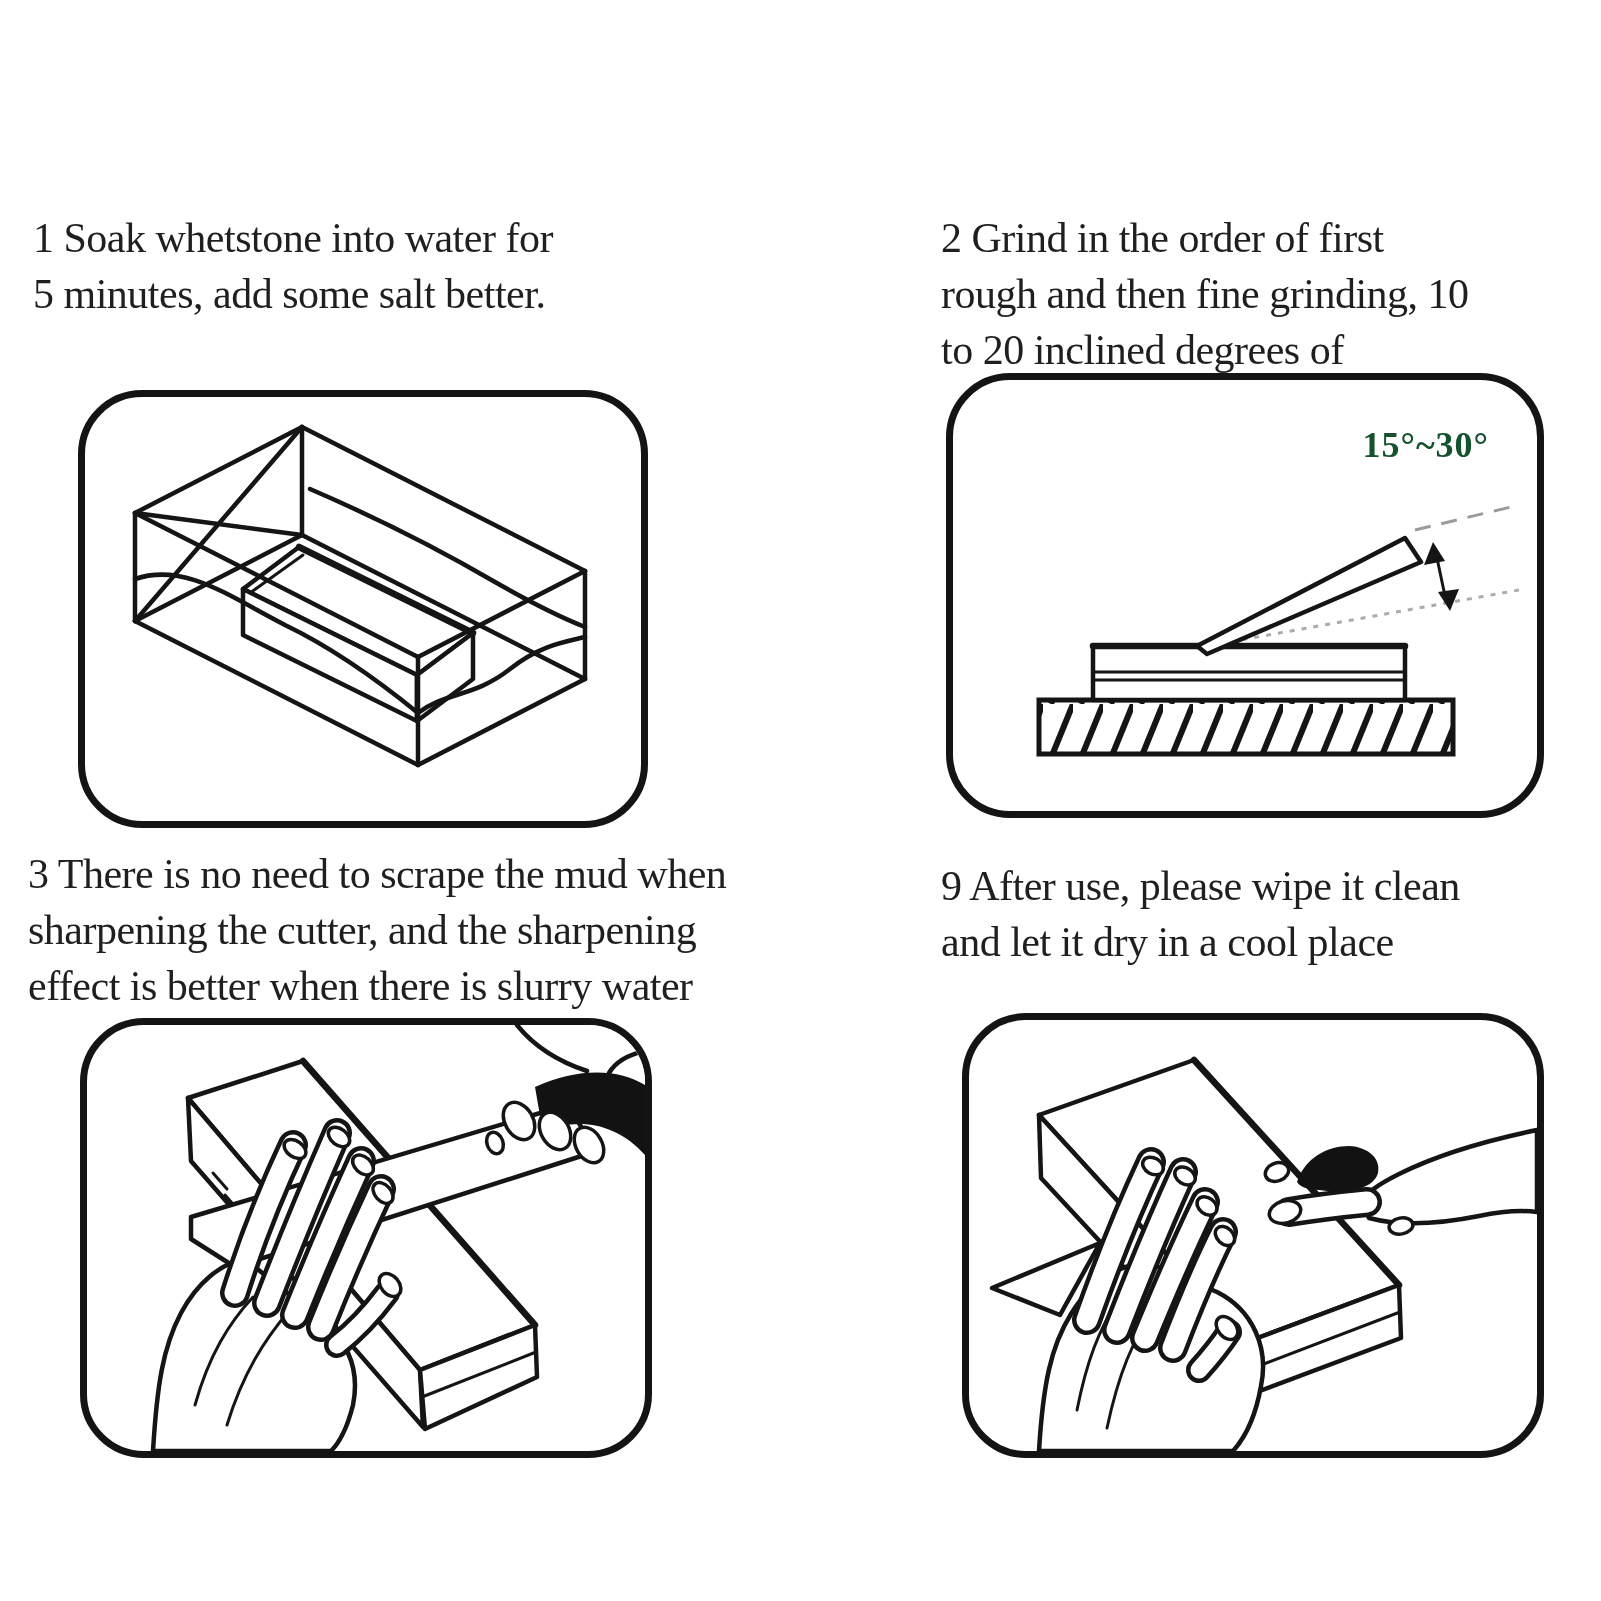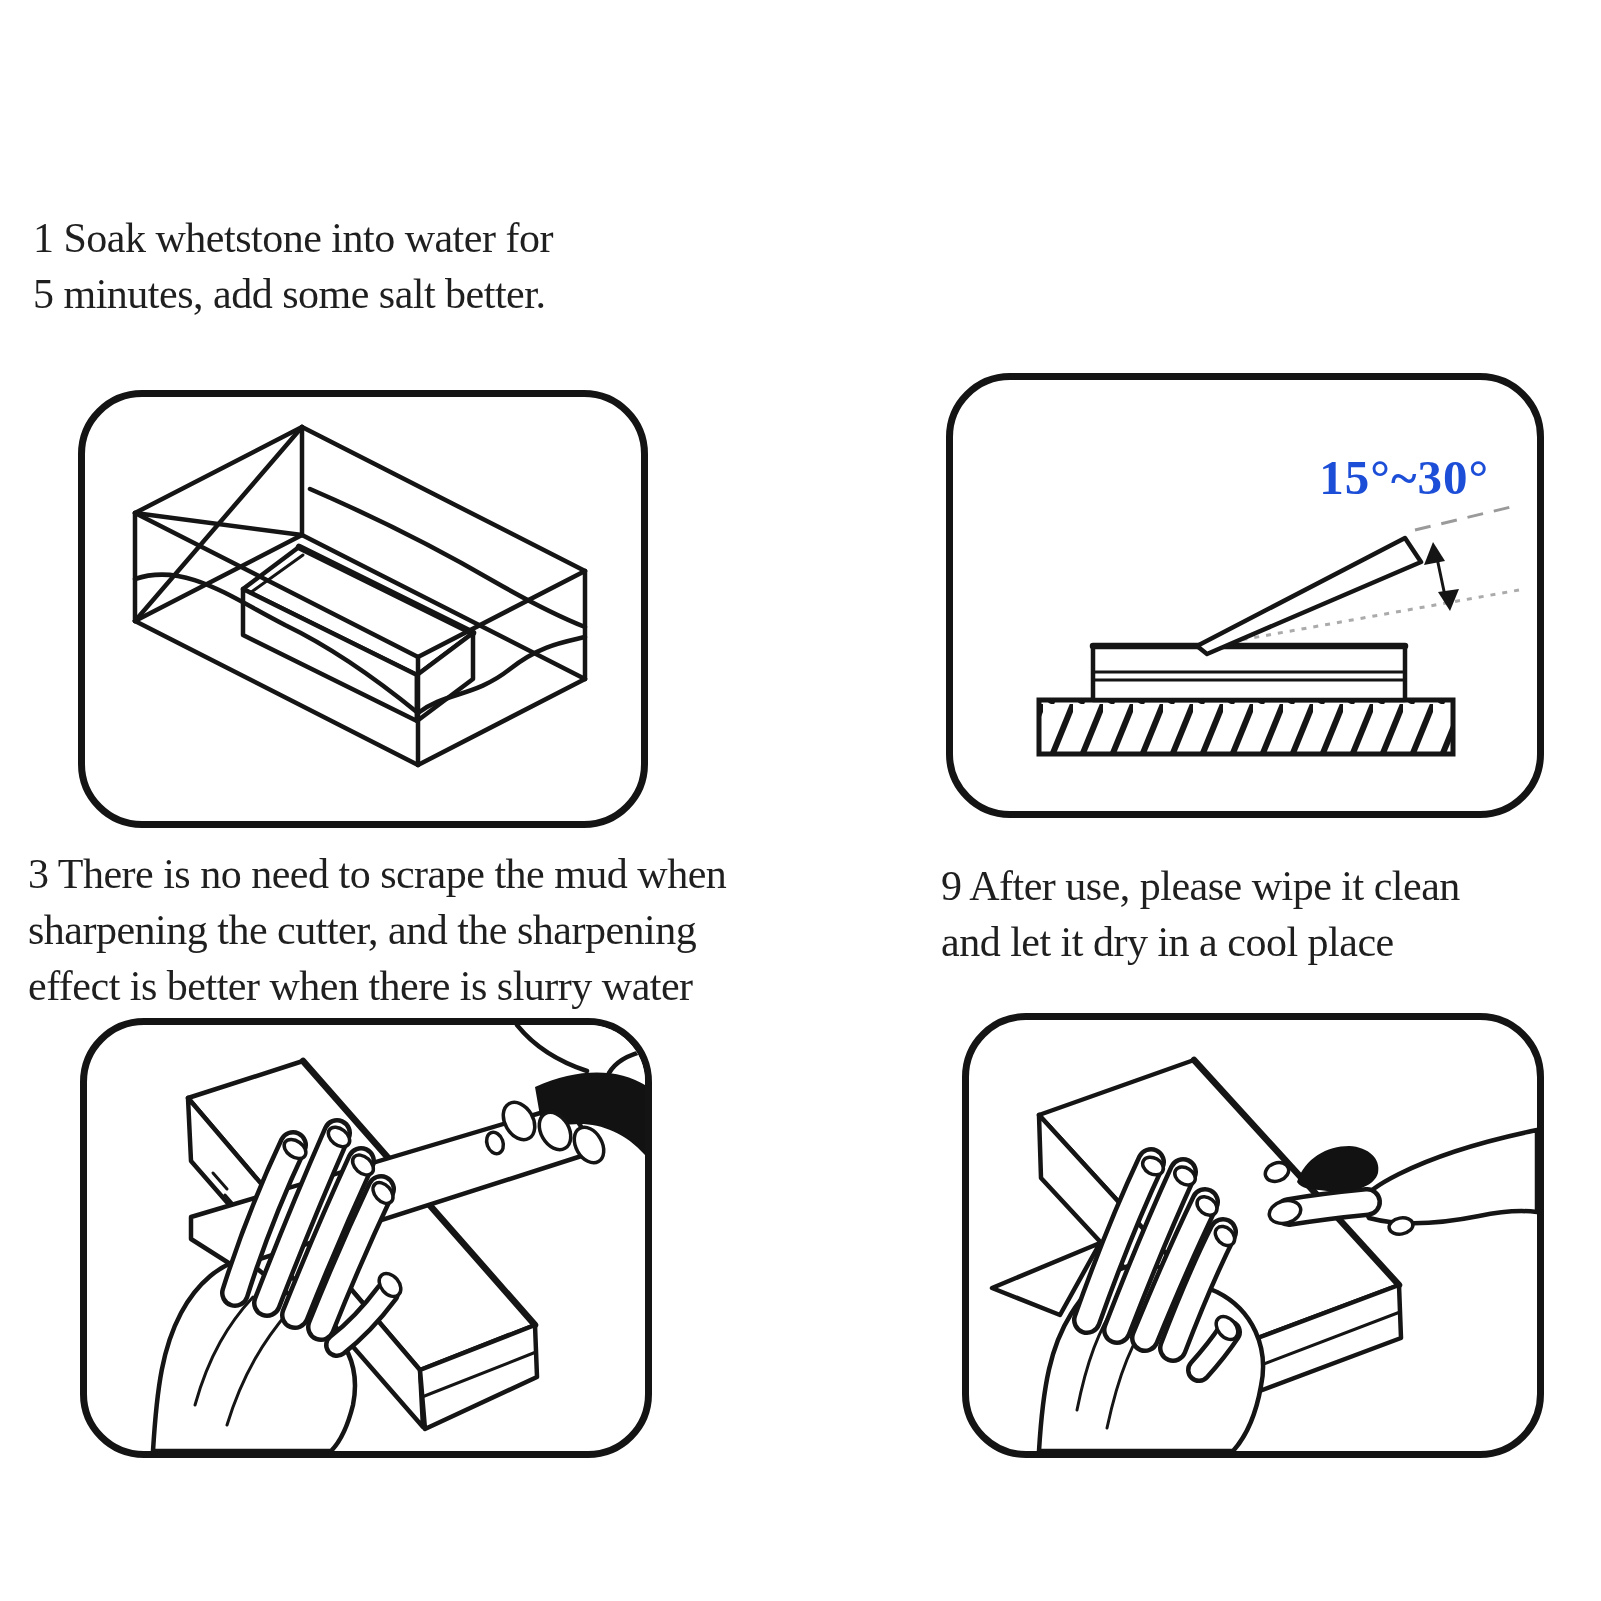--- a/index.html
+++ b/index.html
@@ -10,22 +10,22 @@
   .step-text{
     position:absolute;font-size:42px;line-height:56px;letter-spacing:-0.5px;
     white-space:pre-line;color:#1f1f1f;
   }
   .panel{
     position:absolute;border:7px solid #141414;border-radius:64px;
     box-sizing:border-box;background:#fff;overflow:hidden;
   }
   .panel svg{position:absolute;left:0;top:0;width:100%;height:100%;}
   .angle-label{
-    position:absolute;right:48px;top:69px;font-size:49px;font-weight:700;
-    letter-spacing:1px;color:#1d4ed8;z-index:2;
+    position:absolute;right:48px;top:44px;font-size:36px;font-weight:700;
+    letter-spacing:1px;color:#14532d;z-index:2;
   }
   
   .s  {fill:none;stroke:#151515;stroke-width:4.5;stroke-linecap:round;stroke-linejoin:round;}
   .s3 {fill:none;stroke:#151515;stroke-width:3;stroke-linecap:round;}
   .hv {fill:none;stroke:#151515;stroke-width:6.5;stroke-linecap:round;}
   .sw {fill:#ffffff;stroke:#151515;stroke-width:4.5;stroke-linejoin:round;}
   .blk{fill:#121212;stroke:none;}
   .fb {fill:none;stroke:#151515;stroke-width:30;stroke-linecap:round;}
   .fw {fill:none;stroke:#ffffff;stroke-width:21;stroke-linecap:round;}
   .tb {fill:none;stroke:#151515;stroke-width:26;stroke-linecap:round;}
@@ -35,20 +35,23 @@
   .dash2{fill:none;stroke:#ababab;stroke-width:3;stroke-dasharray:5 7;}
 </style>
 </head>
 <body>
 
 <div class="canvas">
 
   <div class="step-text" style="left:33px;top:182px;width:640px;">1 Soak whetstone into water for
 5 minutes, add some salt better.</div>
 
+  <div class="step-text" style="left:941px;top:182px;width:640px;">2 Grind in the order of first
+rough and then fine grinding, 10
+to 20 inclined degrees of</div>
 
   <div class="step-text" style="left:28px;top:818px;width:820px;">3 There is no need to scrape the mud when
 sharpening the cutter, and the sharpening
 effect is better when there is slurry water</div>
 
   <div class="step-text" style="left:941px;top:830px;width:640px;">9 After use, please wipe it clean
 and let it dry in a cool place</div>
 
   <div class="panel" style="left:78px;top:362px;width:570px;height:438px;">
     <svg viewBox="0 0 556 424">

